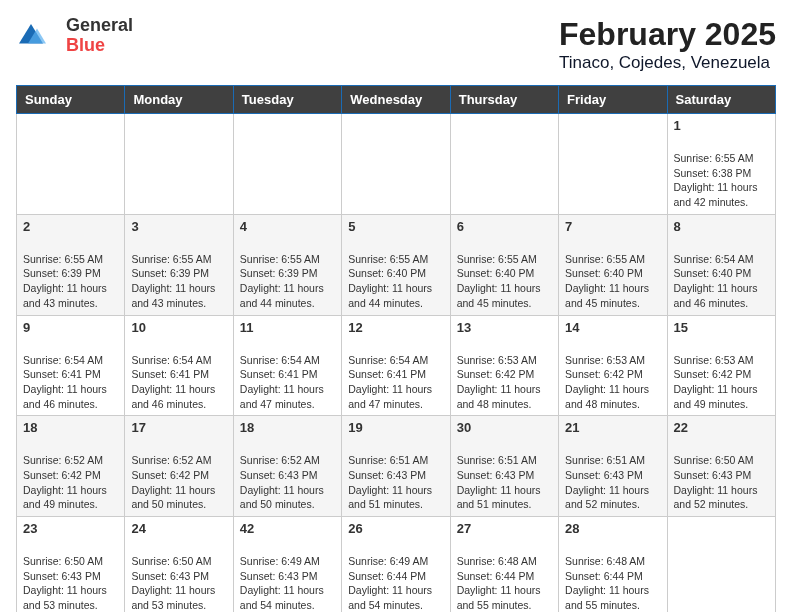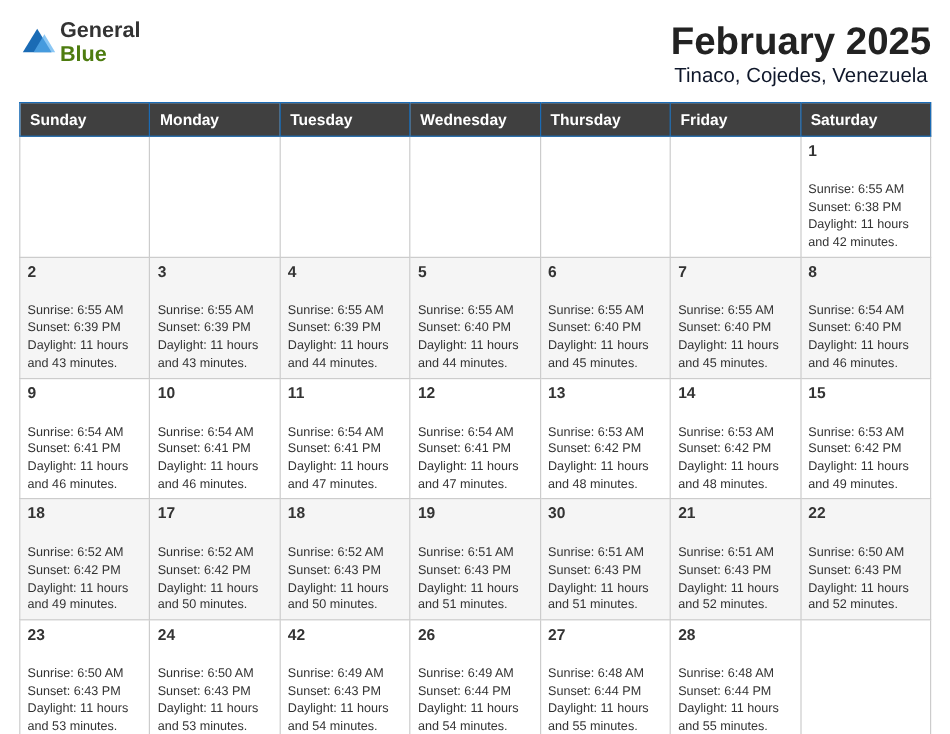--- a/index.html
+++ b/index.html
@@ -12,36 +12,36 @@
     }
     .header-area {
       display: flex;
       justify-content: space-between;
       align-items: flex-start;
       margin-bottom: 12px;
     }
     .logo {
       display: flex;
       align-items: center;
-      gap: 4px;
+      gap: 20px;
       justify-content: space-between;
     }
     .logo-text {
       font-size: 18px;
       font-weight: bold;
       line-height: 1.1;
     }
     .logo-general { color: #333; }
-    .logo-blue { color: #4d7c0f; }
+    .logo-blue { color: #ef4444; }
     .logo-icon {
       width: 30px;
       height: 30px;
     }
     .title-area {
-      text-align: center;
+      text-align: left;
     }
     .main-title {
       font-size: 32px;
       font-weight: bold;
       color: #222;
     }
     .subtitle {
       font-size: 17px;
       color: #0f172a;
     }

